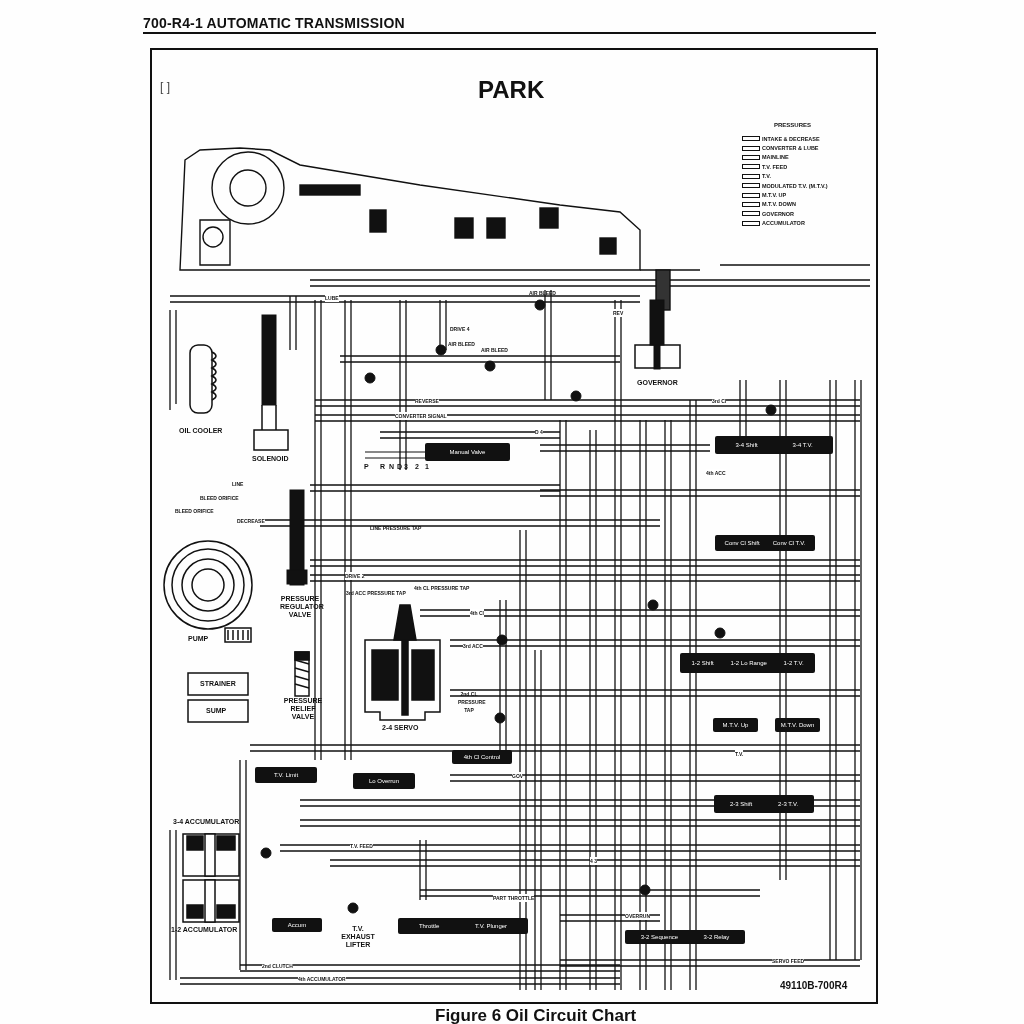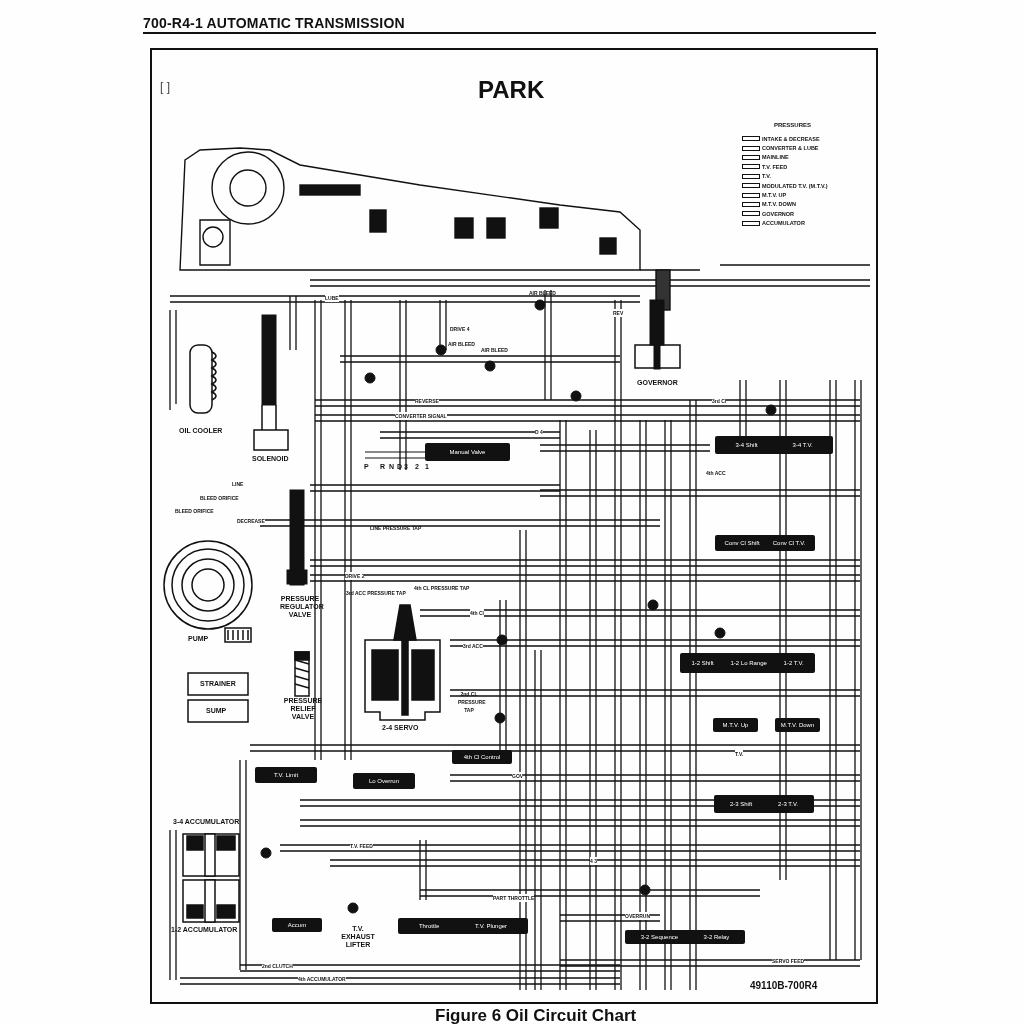--- a/index.html
+++ b/index.html
@@ -2,21 +2,21 @@
 <html><head>
 <meta charset="utf-8">
 <style>
   html,body{margin:0;padding:0;background:#fefefe;}
   body{width:1024px;height:1024px;position:relative;overflow:hidden;font-family:"Liberation Sans",sans-serif;color:#111;}
   .hdr{position:absolute;left:143px;top:15px;font-weight:bold;font-size:14px;letter-spacing:0.2px;}
   .hdr-rule{position:absolute;left:143px;top:32px;width:733px;height:2px;background:#111;}
   .frame{position:absolute;left:150px;top:48px;width:728px;height:956px;border:2px solid #111;box-sizing:border-box;}
   .title{position:absolute;left:478px;top:76px;font-size:24px;font-weight:bold;}
   .caption{position:absolute;left:435px;top:1006px;font-size:17px;font-weight:bold;}
-  .figid{position:absolute;left:750px;top:980px;font-size:10px;font-weight:bold;text-align:right;}
+  .figid{position:absolute;left:780px;top:980px;font-size:10px;font-weight:bold;text-align:right;}
   .corner{position:absolute;left:160px;top:80px;font-size:12px;color:#444;}
   .legend{position:absolute;left:742px;top:122px;width:130px;}
   .legend .lt{font-size:6px;font-weight:bold;margin-left:32px;margin-bottom:6px;}
   .legend .row{display:flex;align-items:center;height:9.4px;}
   .legend .sw{width:18px;height:5px;border:1.3px solid #111;margin-right:2px;box-sizing:border-box;}
   .legend .lb{font-size:5.5px;font-weight:bold;white-space:nowrap;}
   .lbl{position:absolute;font-size:7px;font-weight:bold;white-space:nowrap;text-align:center;line-height:8px;}
   .valve{position:absolute;background:#111;color:#fff;font-size:6px;display:flex;align-items:center;justify-content:space-around;padding:0 3px;box-sizing:border-box;border-radius:2px;}
   .valve span{white-space:nowrap;}
 </style>

